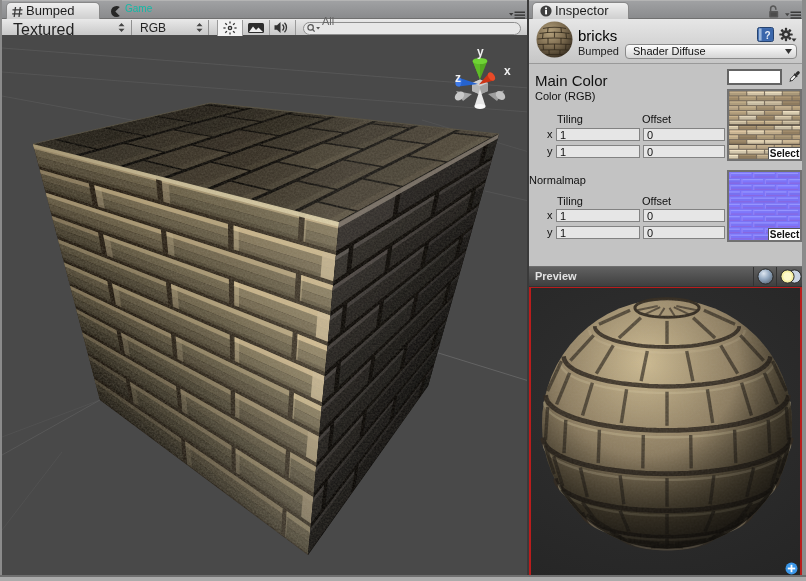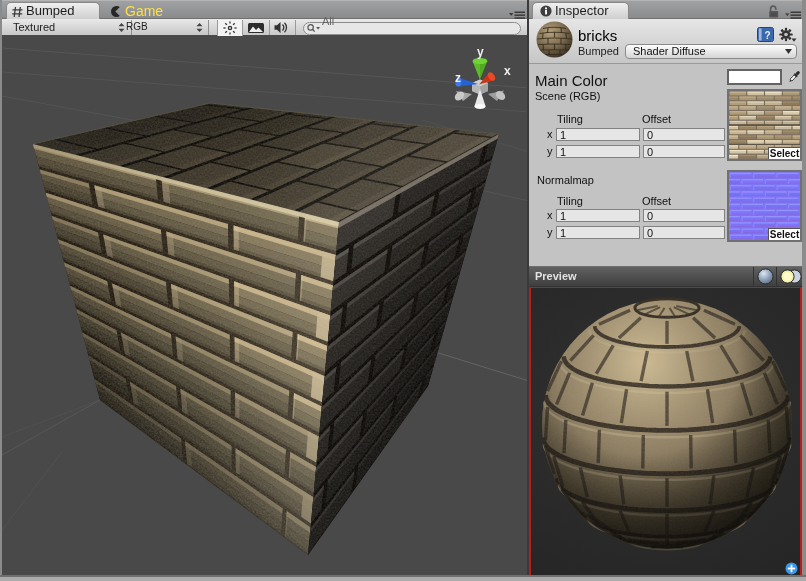--- a/index.html
+++ b/index.html
@@ -11,35 +11,35 @@
   <div class="abs" style="left:6px;top:2px;width:94px;height:17px;background:linear-gradient(#efefef,#cfcfcf);border:1px solid #888;border-bottom:none;border-radius:5px 5px 0 0"></div>
   <svg class="abs" style="left:12px;top:6px" width="12" height="12" viewBox="0 0 12 12">
     <g stroke="#3a3a3a" stroke-width="1.3" fill="none">
       <path d="M3.5 1 L2.2 11 M8.3 1 L7 11 M0.5 3.8 L10.5 3.8 M0.2 7.8 L10.2 7.8"></path>
     </g>
   </svg>
   <div class="abs" style="left:26px;top:3px;font-size:13px;color:#1d1d1d">Bumped</div>
   <svg class="abs" style="left:111px;top:5.5px" width="11" height="11" viewBox="0 0 11 11">
      <path d="M5.5 0 A5.5 5.5 0 1 0 5.5 11 A5.5 5.5 0 0 0 8.8 9.9 L4.3 5.5 L8.8 1.1 A5.5 5.5 0 0 0 5.5 0 Z" fill="#262626"></path>
   </svg>
-  <div class="abs" style="left:125px;top:3px;font-size:14px;color:#fde047">Game</div>
+  <div class="abs" style="left:125px;top:3px;font-size:10px;color:#14b8a6">Game</div>
   <svg class="abs" style="left:509px;top:11px" width="16" height="8" viewBox="0 0 16 8">
     <path d="M0 2 L4.4 2 L2.2 4.8 Z" fill="#3a3a3a"></path>
     <rect x="5.5" y="0.5" width="10.5" height="1.5" fill="#3a3a3a"></rect>
     <rect x="5.5" y="3.4" width="10.5" height="1.5" fill="#3a3a3a"></rect>
     <rect x="5.5" y="6.3" width="10.5" height="1.5" fill="#3a3a3a"></rect>
   </svg>
 
   <div class="abs" style="left:2px;top:19px;width:527px;height:17px;background:linear-gradient(#e9e9e9,#c8c8c8);border-bottom:1px solid #4a4a4a"></div>
-  <div class="abs" style="left:13px;top:21px;font-size:11px;color:#222">Textured</div>
+  <div class="abs" style="left:13px;top:21px;font-size:16px;color:#222">Textured</div>
   <svg class="abs" style="left:118px;top:23px" width="7" height="9" viewBox="0 0 7 9">
       <path d="M3.5 0 L6.5 3.2 L0.5 3.2 Z M3.5 9 L6.5 5.8 L0.5 5.8 Z" fill="#444"></path>
     </svg>
   <div class="abs" style="left:131px;top:20px;width:1px;height:15px;background:#909090"></div>
-  <div class="abs" style="left:126px;top:21px;font-size:10px;color:#222">RGB</div>
+  <div class="abs" style="left:140px;top:21px;font-size:12px;color:#222">RGB</div>
   <svg class="abs" style="left:196px;top:23px" width="7" height="9" viewBox="0 0 7 9">
       <path d="M3.5 0 L6.5 3.2 L0.5 3.2 Z M3.5 9 L6.5 5.8 L0.5 5.8 Z" fill="#444"></path>
     </svg>
   <div class="abs" style="left:208px;top:20px;width:1px;height:15px;background:#909090"></div>
   <div class="abs" style="left:217px;top:19.5px;width:26px;height:16px;background:#f3f3f3;border-left:1px solid #9a9a9a;border-right:1px solid #9a9a9a"></div>
   <svg class="abs" style="left:223px;top:21px" width="14" height="14" viewBox="0 0 14 14">
     <circle cx="7" cy="7" r="2.3" fill="#333"></circle>
       <circle cx="7" cy="7" r="0.9" fill="#f0f0f0"></circle>
     <g stroke="#333" stroke-width="1.3">
       <line x1="7" y1="0.4" x2="7" y2="2.6"></line>
@@ -540,21 +540,21 @@
   <div class="abs" style="left:6px;top:72px;font-size:15px;color:#111">Main Color</div>
   <div class="abs" style="left:198px;top:69px;width:55px;height:16px;background:#fff;border:2px solid #646464"></div>
   <svg class="abs" style="left:257px;top:68px" width="17" height="17" viewBox="0 0 17 17">
     <g transform="rotate(44 8.5 8.5)">
       <path d="M7.4 13.4 L8.5 16 L9.6 13.4 Z" fill="#2c2c2c"></path>
       <rect x="7.2" y="7.6" width="2.6" height="6" fill="#f8f8f8" stroke="#3a3a3a" stroke-width="0.9"></rect>
       <rect x="6.5" y="5.7" width="4" height="1.9" fill="#2c2c2c"></rect>
       <rect x="7.0" y="1.6" width="3" height="4.2" rx="1.3" fill="#2c2c2c"></rect>
     </g>
   </svg>
-  <div class="abs" style="left:6px;top:90px;font-size:11px;color:#111">Scene (RGB)</div>
+  <div class="abs" style="left:6px;top:90px;font-size:11px;color:#111">Color (RGB)</div>
 
   <div class="abs" style="left:198px;top:89px;width:75px;height:72px;border:2px solid #717171;background:#8a8a8a">
     <svg width="71" height="68" viewBox="0 0 70 69" preserveAspectRatio="none" style="position:absolute;left:0;top:0">
         <rect width="70" height="69" fill="#7a6e5e"></rect>
 <rect x="0.6" y="0.7" width="16.3" height="3.7" fill="#af9d7d"></rect>
 <rect x="0.6" y="0.7" width="16.3" height="1.2" fill="#c8b38f"></rect>
 <rect x="18.1" y="0.7" width="16.3" height="3.7" fill="#d0c1a4"></rect>
 <rect x="18.1" y="0.7" width="16.3" height="1.2" fill="#eddcbb"></rect>
 <rect x="35.6" y="0.7" width="16.3" height="3.7" fill="#d4c8ad"></rect>
 <rect x="35.6" y="0.7" width="16.3" height="1.2" fill="#f2e4c5"></rect>
@@ -686,21 +686,21 @@
 
   <div class="abs" style="left:28px;top:113px;font-size:11px;color:#111">Tiling</div>
   <div class="abs" style="left:113px;top:113px;font-size:11px;color:#111">Offset</div>
   <div class="abs" style="left:18px;top:128px;font-size:11px;color:#111">x</div>
   <div class="abs" style="left:27px;top:128px;width:84px;height:13px;background:#e6e6e6;border:1px solid #828282;font-size:11px;color:#111;padding:0 3px;line-height:12px">1</div>
   <div class="abs" style="left:114px;top:128px;width:82px;height:13px;background:#e6e6e6;border:1px solid #828282;font-size:11px;color:#111;padding:0 3px;line-height:12px">0</div>
   <div class="abs" style="left:18px;top:145px;font-size:11px;color:#111">y</div>
   <div class="abs" style="left:27px;top:145px;width:84px;height:13px;background:#e6e6e6;border:1px solid #828282;font-size:11px;color:#111;padding:0 3px;line-height:12px">1</div>
   <div class="abs" style="left:114px;top:145px;width:82px;height:13px;background:#e6e6e6;border:1px solid #828282;font-size:11px;color:#111;padding:0 3px;line-height:12px">0</div>
 
-  <div class="abs" style="left:8px;top:174px;font-size:11px;color:#111">Normalmap</div>
+  <div class="abs" style="left:0;top:174px;font-size:11px;color:#111">Normalmap</div>
   <div class="abs" style="left:198px;top:170px;width:75px;height:72px;border:2px solid #717171;background:#8a8a8a">
     <svg width="71" height="68" viewBox="0 0 70 69" preserveAspectRatio="none" style="position:absolute;left:0;top:0">
         <rect width="70" height="69" fill="#7b74f6"></rect>
 <rect x="0.8" y="0.8" width="21.4" height="5.0" fill="#7c75f9"></rect>
 <rect x="0.8" y="0.8" width="21.4" height="1.3" fill="#9595ff"></rect>
 <rect x="0.8" y="4.5" width="21.4" height="1.2" fill="#8a68e0"></rect>
 <rect x="0.8" y="0.8" width="1.2" height="5.0" fill="#9184f8"></rect>
 <rect x="23.8" y="0.8" width="21.4" height="5.0" fill="#7972f3"></rect>
 <rect x="23.8" y="0.8" width="21.4" height="1.3" fill="#9595ff"></rect>
 <rect x="23.8" y="4.5" width="21.4" height="1.2" fill="#8a68e0"></rect>

